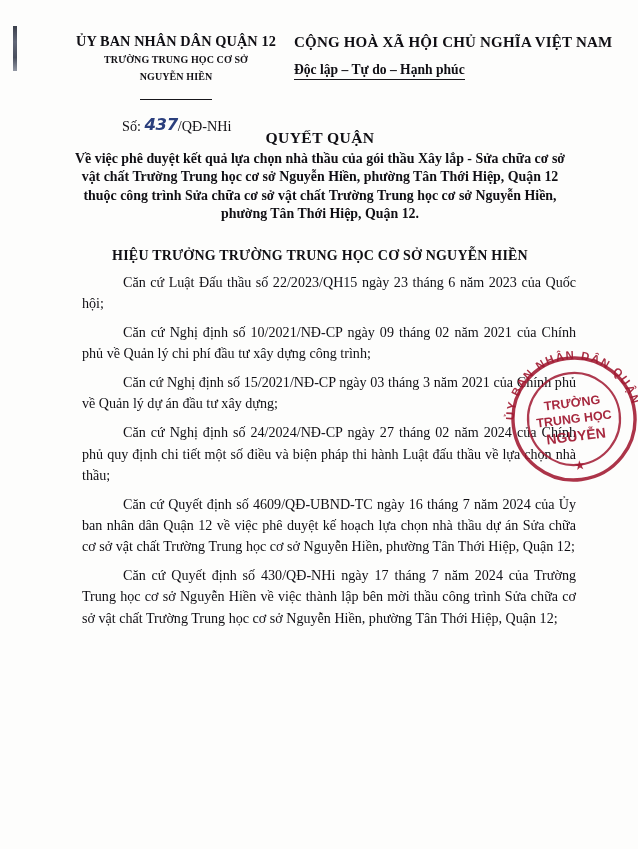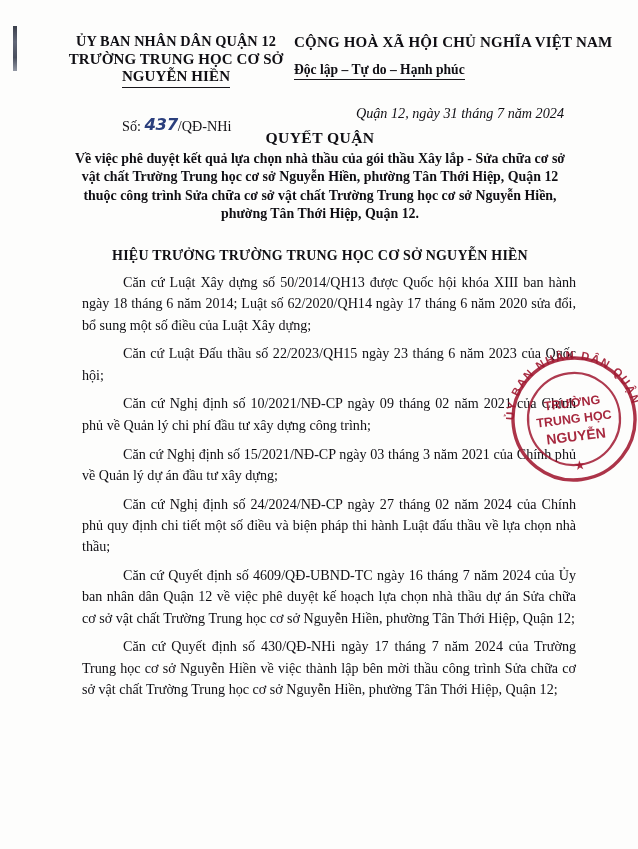--- a/index.html
+++ b/index.html
@@ -41,25 +41,25 @@
   .hdr-left  { width: 258px; text-align: center; }
   .hdr-right { width: 300px; }
 
   .org-line {
     font-weight: bold;
     font-size: 14.3px;
     letter-spacing: .1px;
     line-height: 17.5px;
     white-space: nowrap;
   }
-  .org-line.school { font-size: 15px; }
+  .org-line.school { font-size: 10px; }
   .org-underlined {
     display: inline-block;
     border-bottom: 1.4px solid #17161b;
-    padding-bottom: 1px;
+    padding-bottom: 13px;
     font-family: Liberation Serif, serif;
   }
 
   .nation-line {
     font-weight: bold;
     font-size: 15px;
     line-height: 18px;
     letter-spacing: .2px;
     white-space: nowrap;
   }
@@ -201,32 +201,30 @@
       <div class="nation-line">CỘNG HOÀ XÃ HỘI CHỦ NGHĨA VIỆT NAM</div>
       <div class="motto">Độc lập – Tự do – Hạnh phúc</div>
     </div>
   </div>
 
   <div class="numrow">
     <div class="docnum">
       <span>Số:</span>
       <span class="handwritten">437</span><span>/QĐ-NHi</span>
     </div>
-    <div class="datestamp">Quận 12, ngày 31 tháng 7 năm 2024</div>
   </div>
 
   <div class="title-block">
     <div class="title-main">QUYẾT QUẬN</div>
     <div class="title-sub">Về việc phê duyệt kết quả lựa chọn nhà thầu của gói thầu Xây lắp - Sửa chữa cơ sở vật chất Trường Trung học cơ sở Nguyễn Hiền, phường Tân Thới Hiệp, Quận 12 thuộc công trình Sửa chữa cơ sở vật chất Trường Trung học cơ sở Nguyễn Hiền, phường Tân Thới Hiệp, Quận 12.</div>
   </div>
 
   <div class="authority">HIỆU TRƯỞNG TRƯỜNG TRUNG HỌC CƠ SỞ NGUYỄN HIỀN</div>
 
   <div class="body">
-    <p class="para">Căn cứ Luật Xây dựng số 50/2014/QH13 được Quốc hội khóa XIII ban hành ngày 18 tháng 6 năm 2014; Luật số 62/2020/QH14 ngày 17 tháng 6 năm 2020 sửa đổi, bổ sung một số điều của Luật Xây dựng;</p>
     <p class="para">Căn cứ Luật Đấu thầu số 22/2023/QH15 ngày 23 tháng 6 năm 2023 của Quốc hội;</p>
     <p class="para">Căn cứ Nghị định số 10/2021/NĐ-CP ngày 09 tháng 02 năm 2021 của Chính phủ về Quản lý chi phí đầu tư xây dựng công trình;</p>
     <p class="para">Căn cứ Nghị định số 15/2021/NĐ-CP ngày 03 tháng 3 năm 2021 của Chính phủ về Quản lý dự án đầu tư xây dựng;</p>
     <p class="para">Căn cứ Nghị định số 24/2024/NĐ-CP ngày 27 tháng 02 năm 2024 của Chính phủ quy định chi tiết một số điều và biện pháp thi hành Luật đấu thầu về lựa chọn nhà thầu;</p>
     <p class="para">Căn cứ Quyết định số 4609/QĐ-UBND-TC ngày 16 tháng 7 năm 2024 của Ủy ban nhân dân Quận 12 về việc phê duyệt kế hoạch lựa chọn nhà thầu dự án Sửa chữa cơ sở vật chất Trường Trung học cơ sở Nguyễn Hiền, phường Tân Thới Hiệp, Quận 12;</p>
     <p class="para">Căn cứ Quyết định số 430/QĐ-NHi ngày 17 tháng 7 năm 2024 của Trường Trung học cơ sở Nguyễn Hiền về việc thành lập bên mời thầu công trình Sửa chữa cơ sở vật chất Trường Trung học cơ sở Nguyễn Hiền, phường Tân Thới Hiệp, Quận 12;</p>
   </div>
 
   <div class="seal">
     <svg width="164" height="164" viewBox="0 0 164 164" xmlns="http://www.w3.org/2000/svg">

